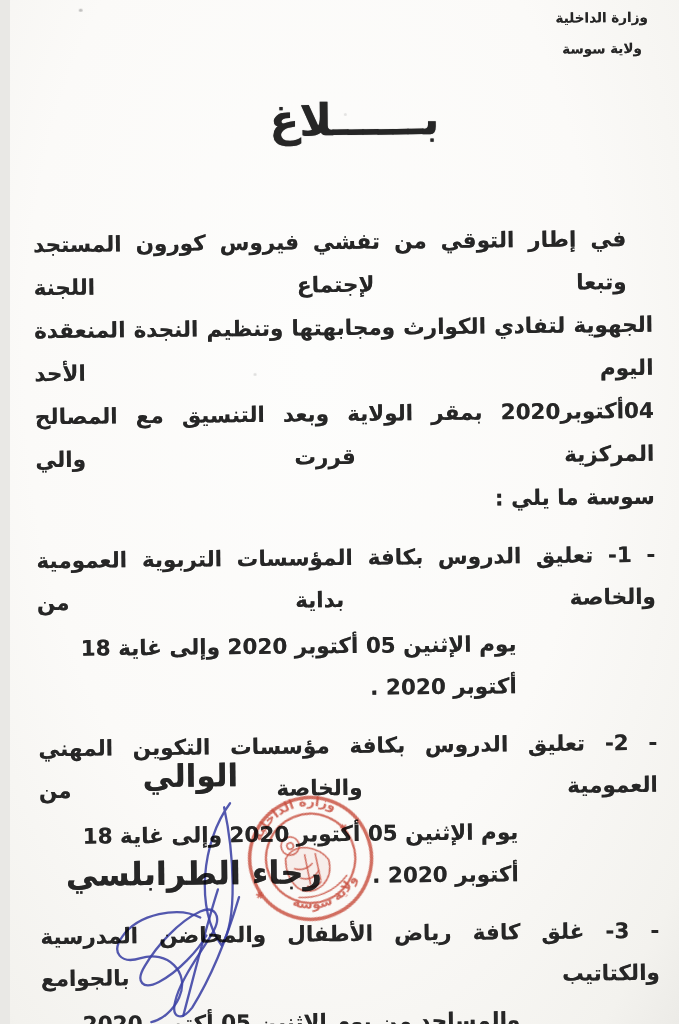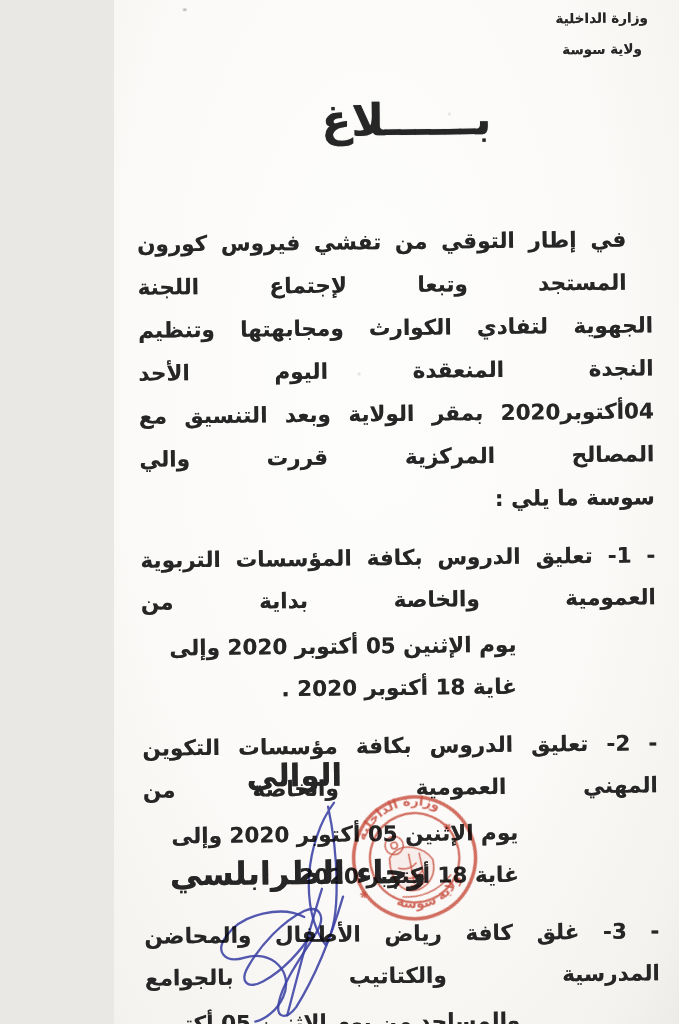--- a/index.html
+++ b/index.html
@@ -2,21 +2,21 @@
 <html lang="ar" dir="rtl"><head>
 <meta charset="utf-8">
 <style>
   html,body{margin:0;padding:0;}
   body{
     width:679px;height:1024px;overflow:hidden;
     background:#e9e8e5;
     font-family:"DejaVu Sans", sans-serif;
   }
   .page{
-    position:relative;width:565px;height:1024px;
+    position:relative;width:669px;height:1024px;
     background:
       radial-gradient(ellipse at 45% 35%, #fdfdfc 0%, #fbfaf8 55%, #f3f2ee 90%, #ecebe7 100%);
     color:#262626;
   }
   .doc{
     position:absolute;inset:0;
     transform:rotate(-0.6deg);
     transform-origin:50% 50%;
   }
   .header{

